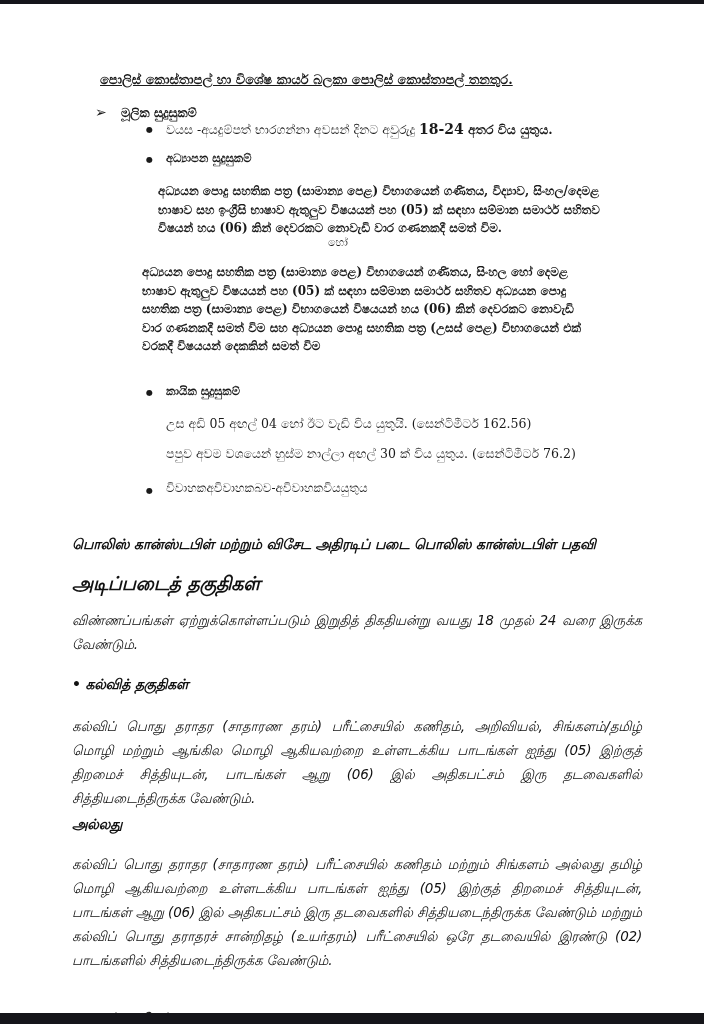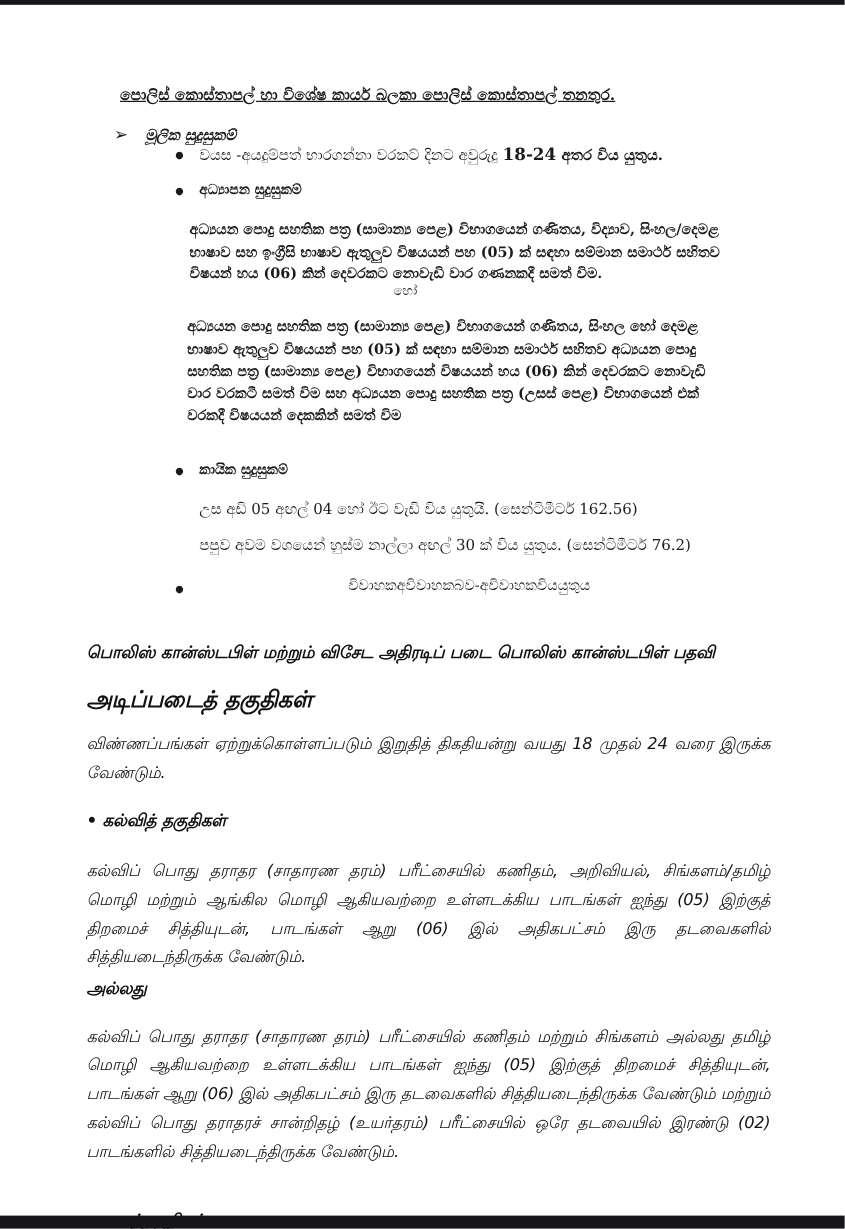--- a/index.html
+++ b/index.html
@@ -15,52 +15,52 @@
   .si { font-family: "DejaVu Serif", serif; font-size: 12.5px; color: #1a1a1a; }
   .si-b { font-weight: bold; }
   .ta { font-family: "DejaVu Sans", sans-serif; font-size: 13.5px; color: #111; letter-spacing: -0.2px; }
   .title-si { font-size: 13px; font-weight: bold; text-decoration: underline; margin-left: 28px; }
   .arrow { font-size: 14px; }
   .dot { font-size: 13px; }
   .para-si { font-size: 12px; line-height: 18.5px; white-space: normal; font-weight: bold; }
   .para-ta { font-size: 13.5px; line-height: 24px; white-space: normal; text-align: justify; font-style: italic; }
   .h-ta { font-size: 14px; font-weight: bold; font-style: italic; }
   .h2-ta { font-size: 19px; font-weight: bold; font-style: italic; }
-  .spread { display: flex; justify-content: center; }
+  .spread { display: flex; justify-content: flex-start; }
 </style>
 </head>
 <body>
 
 <div class="band-top"></div>
 
 <div class="page">
 
   <div class="abs si title-si" style="left:72px; top:68px;">පොලිස් කොස්තාපල් හා විශේෂ කාර්ය බලකා පොලිස් කොස්තාපල් තනතුර.</div>
 
   <div class="abs si arrow" style="left:95px; top:100px;">➢</div>
-  <div class="abs si si-b" style="left:121px; top:101px;font-style:italic;">මූලික සුදුසුකම්</div>
+  <div class="abs si si-b" style="left:121px; top:101px;">මූලික සුදුසුකම්</div>
 
   <div class="abs si dot" style="left:146px; top:121px; font-size:8px;">●</div>
-  <div class="abs si" style="left:166px; top:117px;"><span>වයස -අයදුම්පත් භාරගන්නා වරකට් දිනට අවුරුදු </span><b style="font-size:14px;">18-24</b><b> අතර විය යුතුය.</b></div>
+  <div class="abs si" style="left:166px; top:117px;"><span>වයස -අයදුම්පත් භාරගන්නා අවසන් දිනට අවුරුදු </span><b style="font-size:14px;">18-24</b><b> අතර විය යුතුය.</b></div>
 
   <div class="abs si dot" style="left:146px; top:151px; font-size:8px;">●</div>
   <div class="abs si si-b" style="left:166px; top:147px; font-size:11.5px;">අධ්‍යාපන සුදුසුකම්</div>
 
   <div class="abs si para-si" style="left:158px; top:178px; width:500px;">
     <div>අධ්‍යයන පොදු සහතික පත්‍ර (සාමාන්‍ය පෙළ) විභාගයෙන් ගණිතය, විද්‍යාව, සිංහල/දෙමළ</div>
     <div>භාෂාව සහ ඉංග්‍රීසි භාෂාව ඇතුලුව විෂයයන් පහ (05) ක් සඳහා සම්මාන සමාර්ථ සහිතව</div>
     <div>විෂයන් හය (06) කින් දෙවරකට නොවැඩි වාර ගණනකදී සමත් විම.</div>
   </div>
   <div class="abs si" style="left:328px; top:232px; font-size:11px;">හෝ</div>
 
-  <div class="abs si para-si" style="left:156px; top:259px; width:500px;">
+  <div class="abs si para-si" style="left:142px; top:259px; width:500px;">
     <div>අධ්‍යයන පොදු සහතික පත්‍ර (සාමාන්‍ය පෙළ) විභාගයෙන් ගණිතය, සිංහල හෝ දෙමළ</div>
     <div>භාෂාව ඇතුලුව විෂයයන් පහ (05) ක් සඳහා සම්මාන සමාර්ථ සහිතව අධ්‍යයන පොදු</div>
     <div>සහතික පත්‍ර (සාමාන්‍ය පෙළ) විභාගයෙන් විෂයයන් හය (06) කින් දෙවරකට නොවැඩි</div>
-    <div>වාර වරකටී සමත් විම සහ අධ්‍යයන පොදු සහතික පත්‍ර (උසස් පෙළ) විභාගයෙන් එක්</div>
+    <div>වාර ගණනකදී සමත් විම සහ අධ්‍යයන පොදු සහතික පත්‍ර (උසස් පෙළ) විභාගයෙන් එක්</div>
     <div>වරකදී විෂයයන් දෙකකින් සමත් විම</div>
   </div>
 
   <div class="abs si dot" style="left:146px; top:384px; font-size:8px;">●</div>
   <div class="abs si si-b" style="left:166px; top:380px; font-size:11.5px;">කායික සුදුසුකම්</div>
   <div class="abs si" style="left:166px; top:412px; font-size:12.5px;">උස අඩි 05 අඟල් 04 හෝ ඊට වැඩි විය යුතුයි. (සෙන්ටිමීටර් 162.56)</div>
   <div class="abs si" style="left:166px; top:442px; font-size:12.5px;">පපුව අවම වශයෙන් හුස්ම නාල්ලා අඟල් 30 ක් විය යුතුය. (සෙන්ටිමීටර් 76.2)</div>
 
   <div class="abs si dot" style="left:146px; top:482px; font-size:8px;">●</div>
   <div class="abs si spread" style="left:166px; top:477px; width:450px; font-size:12px;">

